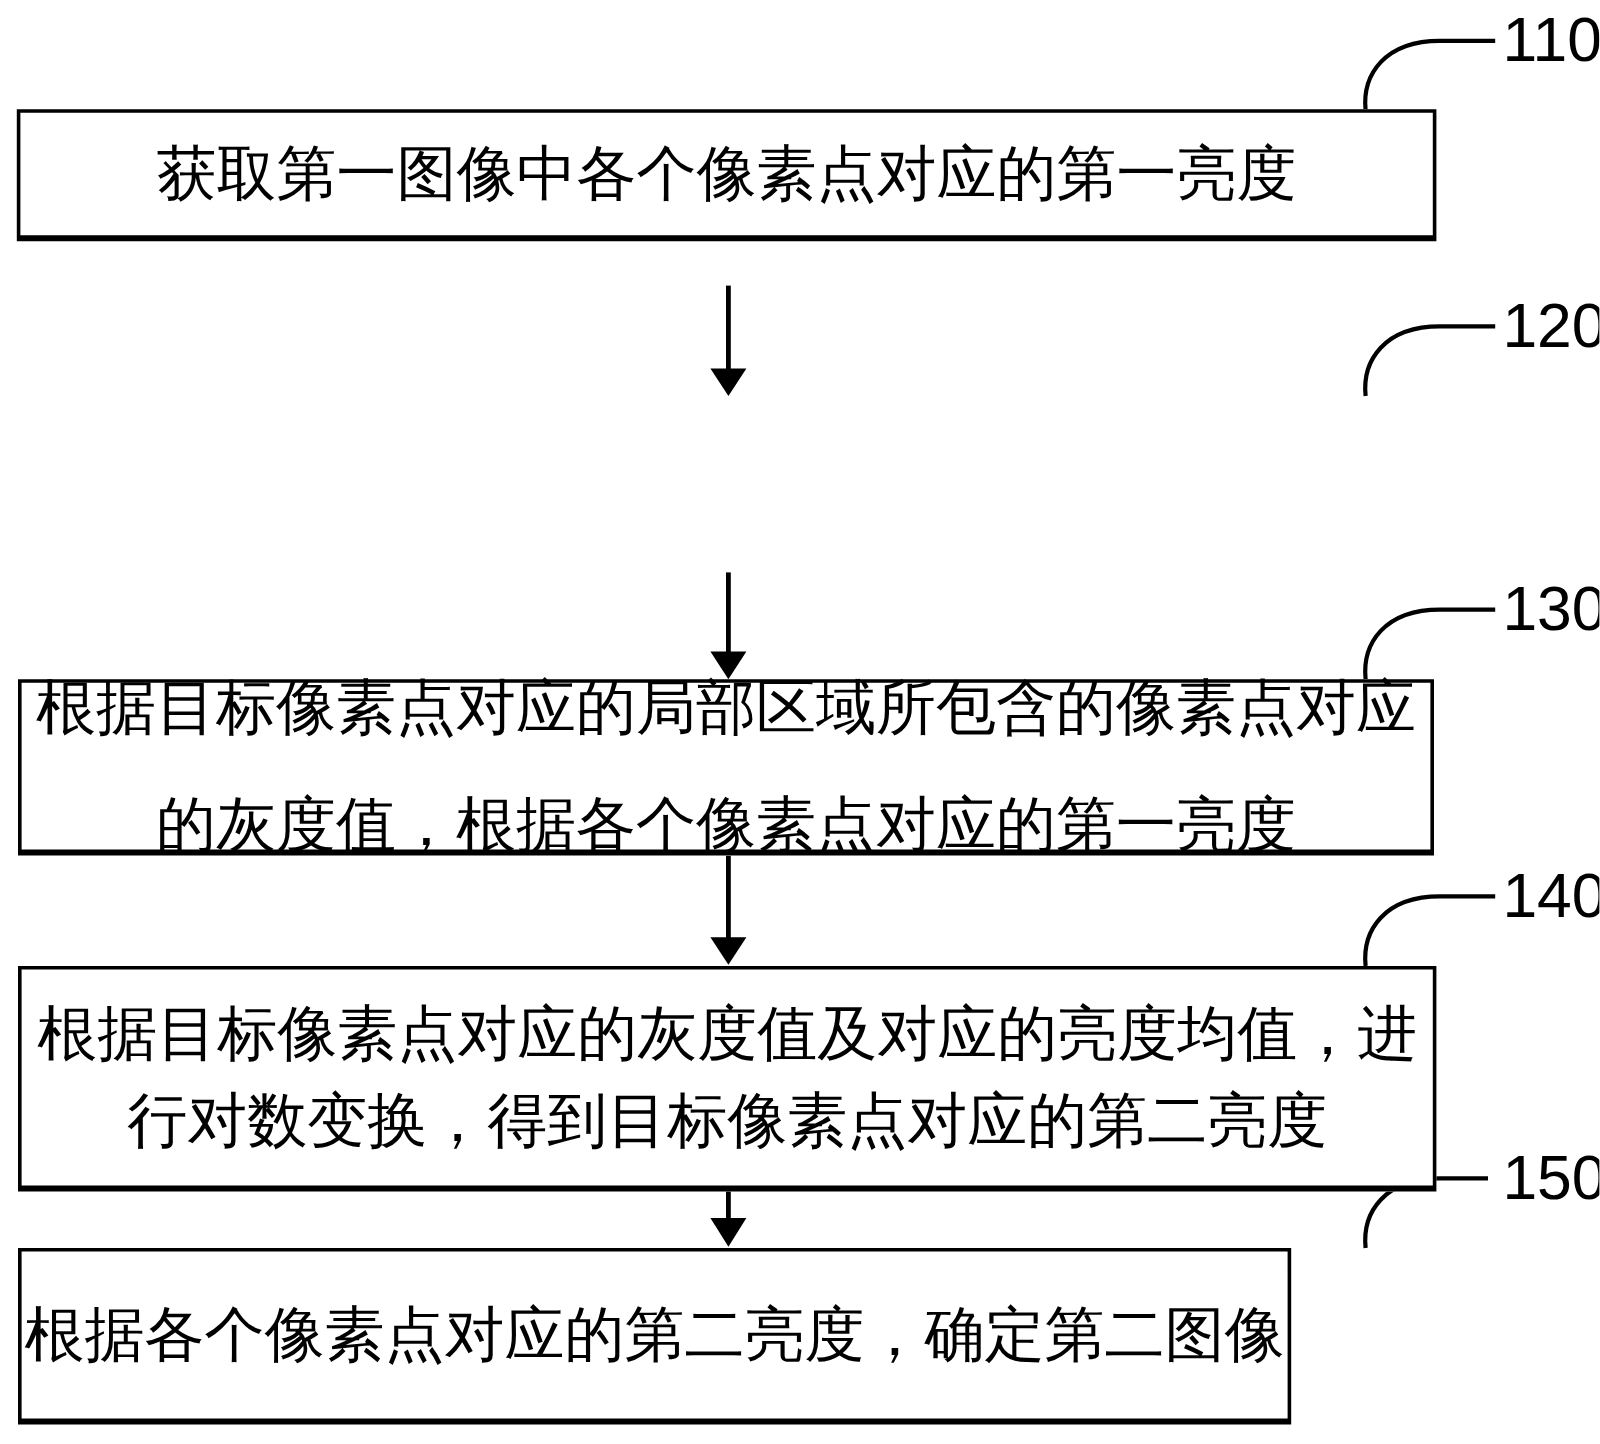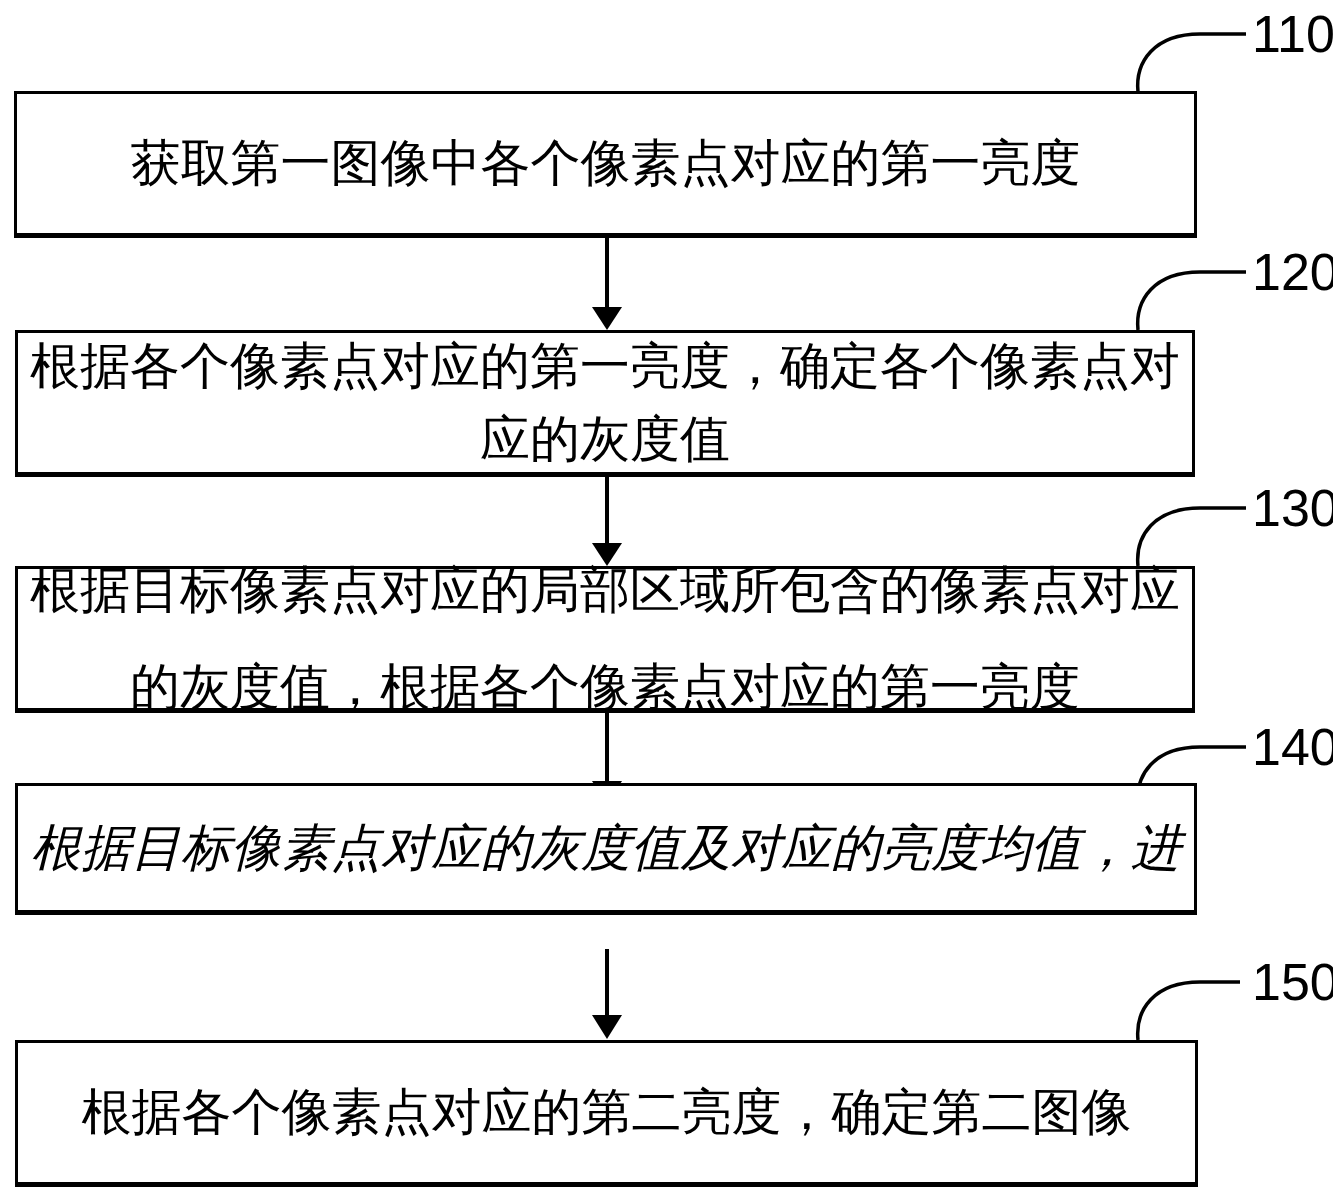--- a/index.html
+++ b/index.html
@@ -46,25 +46,25 @@
   }
   #overlay {
     position: absolute;
     top: 0;
     left: 0;
     width: 1333px;
     height: 1203px;
     pointer-events: none;
   }
   
-  #box-110 { left: 14px;  top: 91px;   width: 1183px; height: 147px; }
+  #box-110 { left: 14px;  top: 91px;   width: 1183px; height: 110px; }
   #box-120 { left: 15px;  top: 330px;  width: 1180px; height: 147px; }
   #box-130 { left: 15px;  top: 566px;  width: 1180px; height: 147px; gap: 24px; }
-  #box-140 { left: 15px;  top: 783px;  width: 1182px; height: 132px; font-style: italic; }
-  #box-150 { left: 15px;  top: 1040px; width: 1183px; height: 147px; text-align: center; }
+  #box-140 { left: 15px;  top: 805px;  width: 1182px; height: 188px; }
+  #box-150 { left: 15px;  top: 1040px; width: 1061px; height: 147px; text-align: center; }
   
   #label-110 { top: 7px; }
   #label-120 { top: 245px; }
   #label-130 { top: 481px; }
   #label-140 { top: 720px; }
   #label-150 { top: 955px; }
 </style>
 </head>
 <body>
 
@@ -93,32 +93,29 @@
     <g>
       <line x1="607" y1="949" x2="607" y2="1017" stroke="#000" stroke-width="4"></line>
       <polygon points="592,1015 622,1015 607,1039" fill="#000"></polygon>
     </g>
   </svg>
 
   <div class="step-box" id="box-110">
     <div class="box-line">获取第一图像中各个像素点对应的第一亮度</div>
   </div>
 
-  <div class="step-box" id="box-120">
-    <div class="box-line">根据各个像素点对应的第一亮度，确定各个像素点对</div>
-    <div class="box-line">应的灰度值</div>
-  </div>
 
   <div class="step-box" id="box-130">
     <div class="box-line">根据目标像素点对应的局部区域所包含的像素点对应</div>
     <div class="box-line">的灰度值，根据各个像素点对应的第一亮度</div>
   </div>
 
   <div class="step-box" id="box-140">
     <div class="box-line">根据目标像素点对应的灰度值及对应的亮度均值，进</div>
+    <div class="box-line">行对数变换，得到目标像素点对应的第二亮度</div>
   </div>
 
   <div class="step-box" id="box-150">
     <div class="box-line">根据各个像素点对应的第二亮度，确定第二图像</div>
   </div>
 
   <div class="ref-label" id="label-110">110</div>
   <div class="ref-label" id="label-120">120</div>
   <div class="ref-label" id="label-130">130</div>
   <div class="ref-label" id="label-140">140</div>

